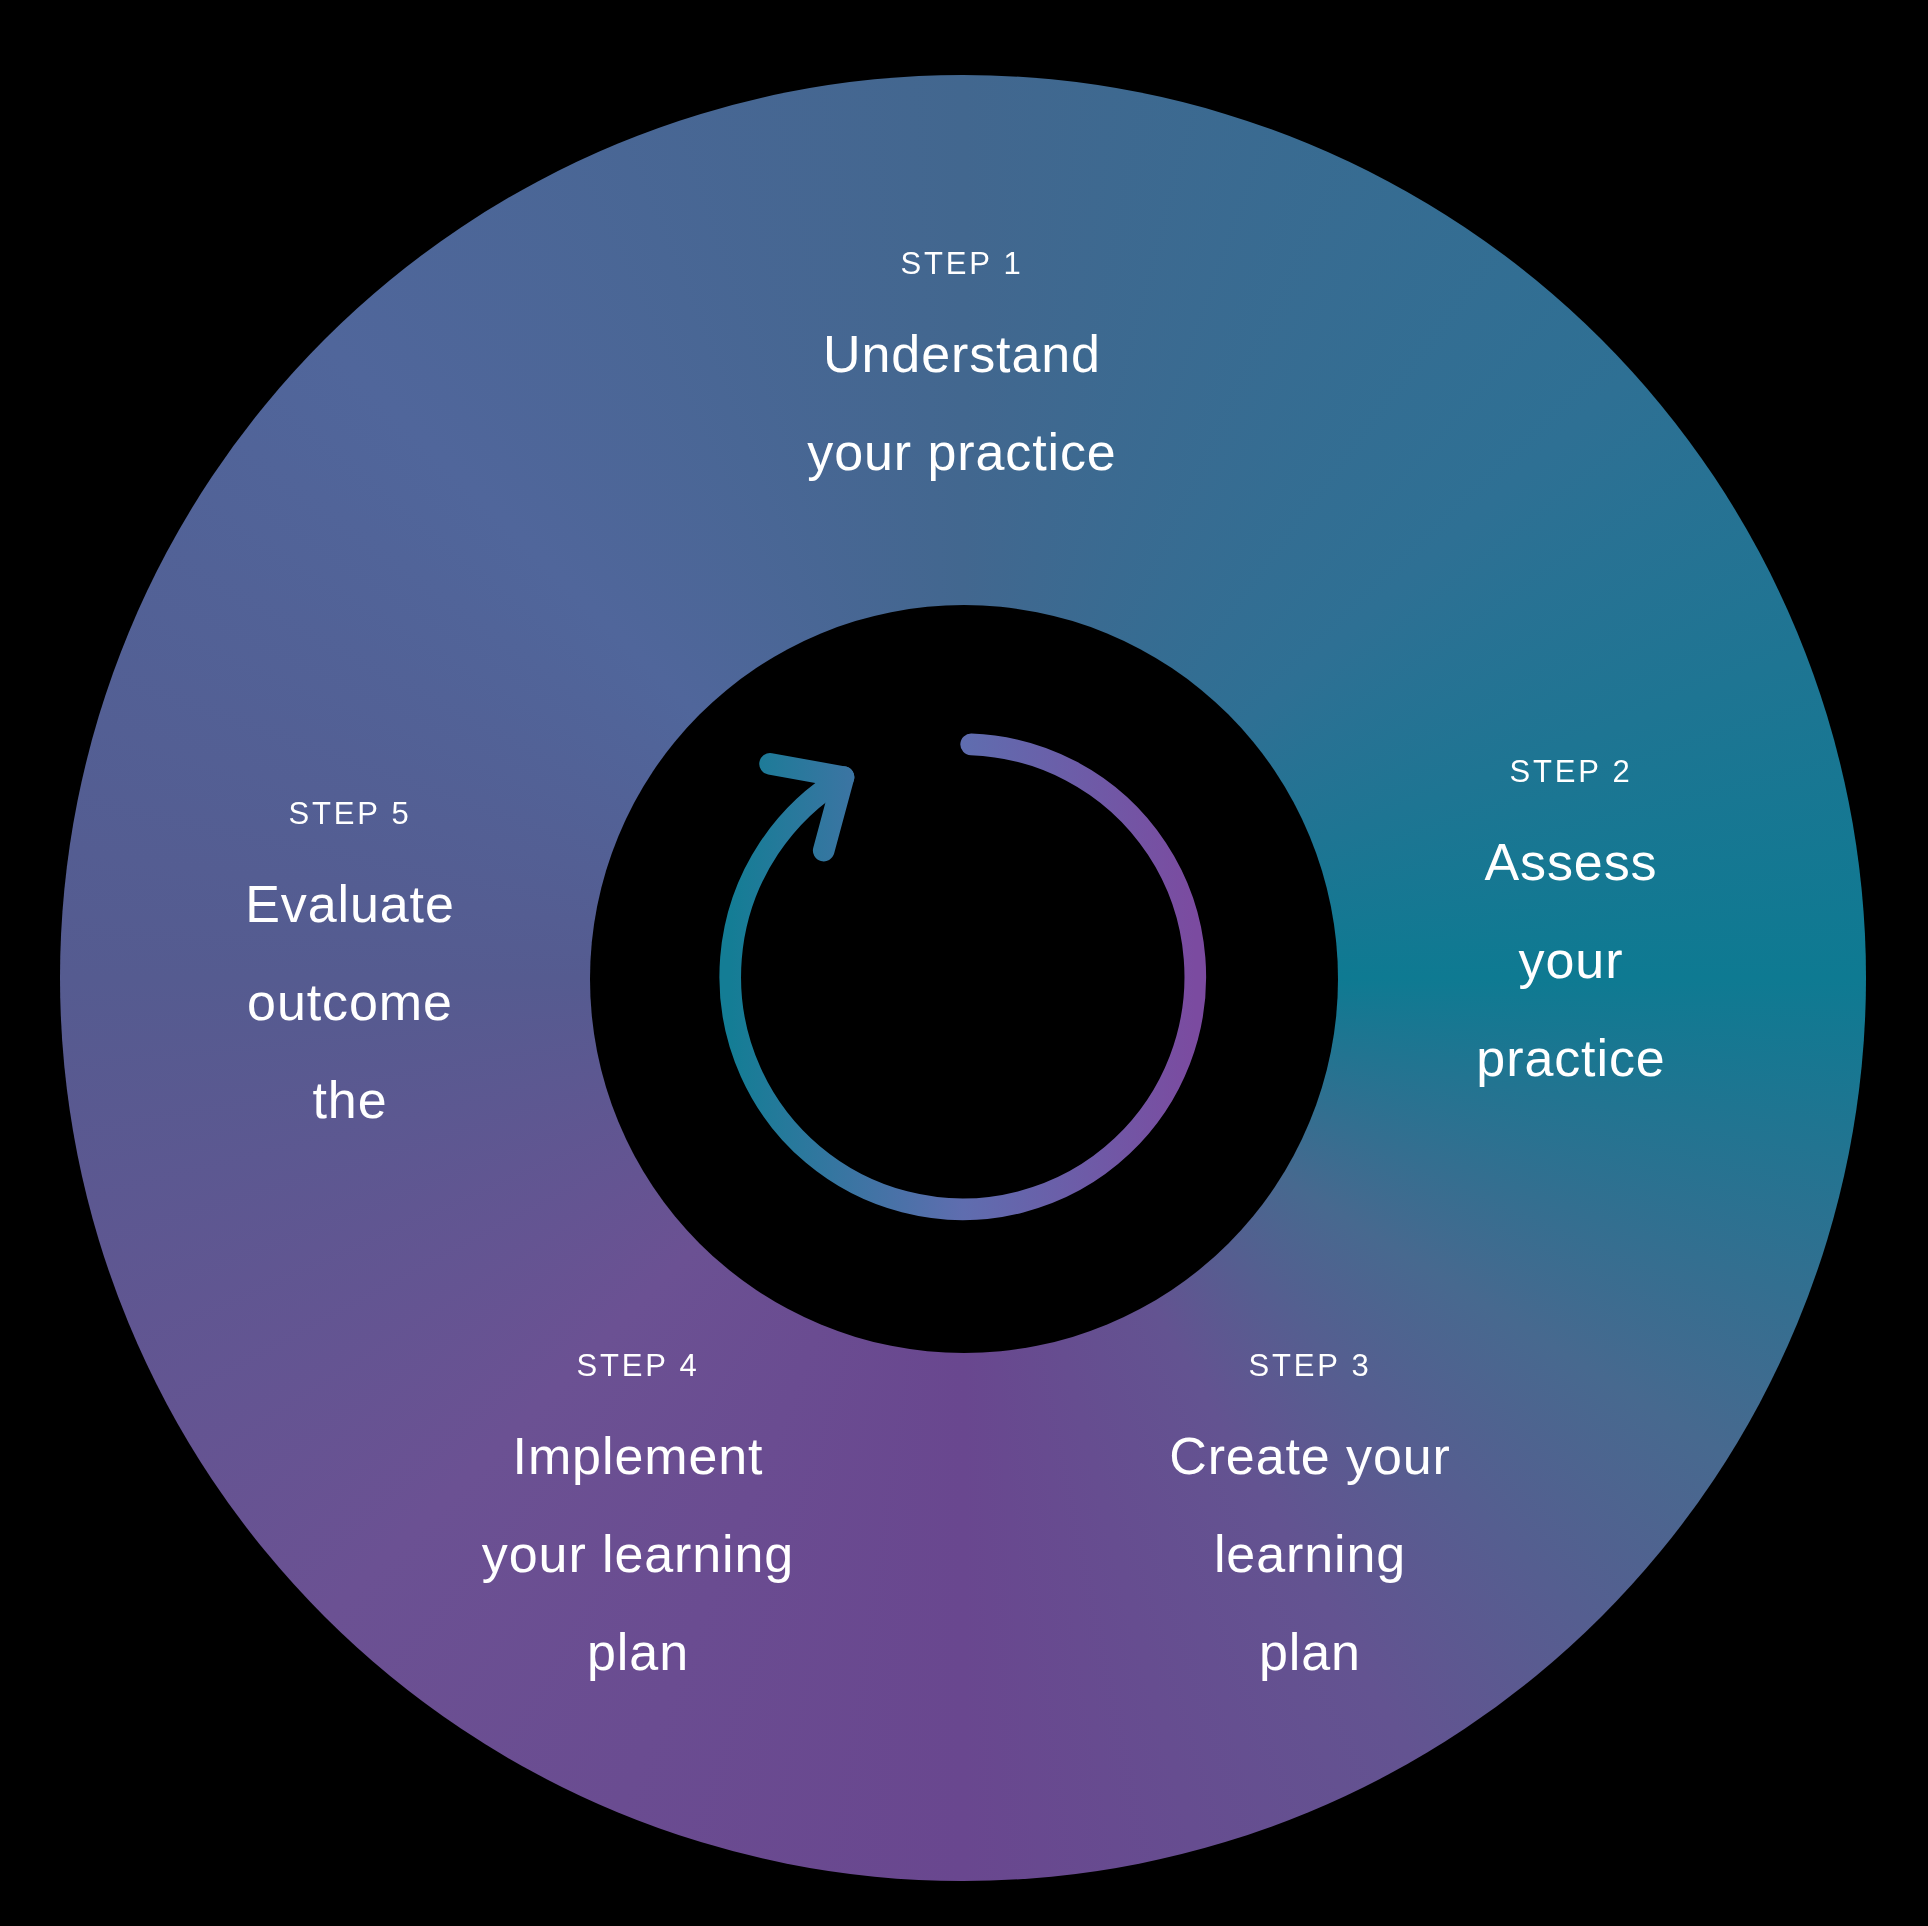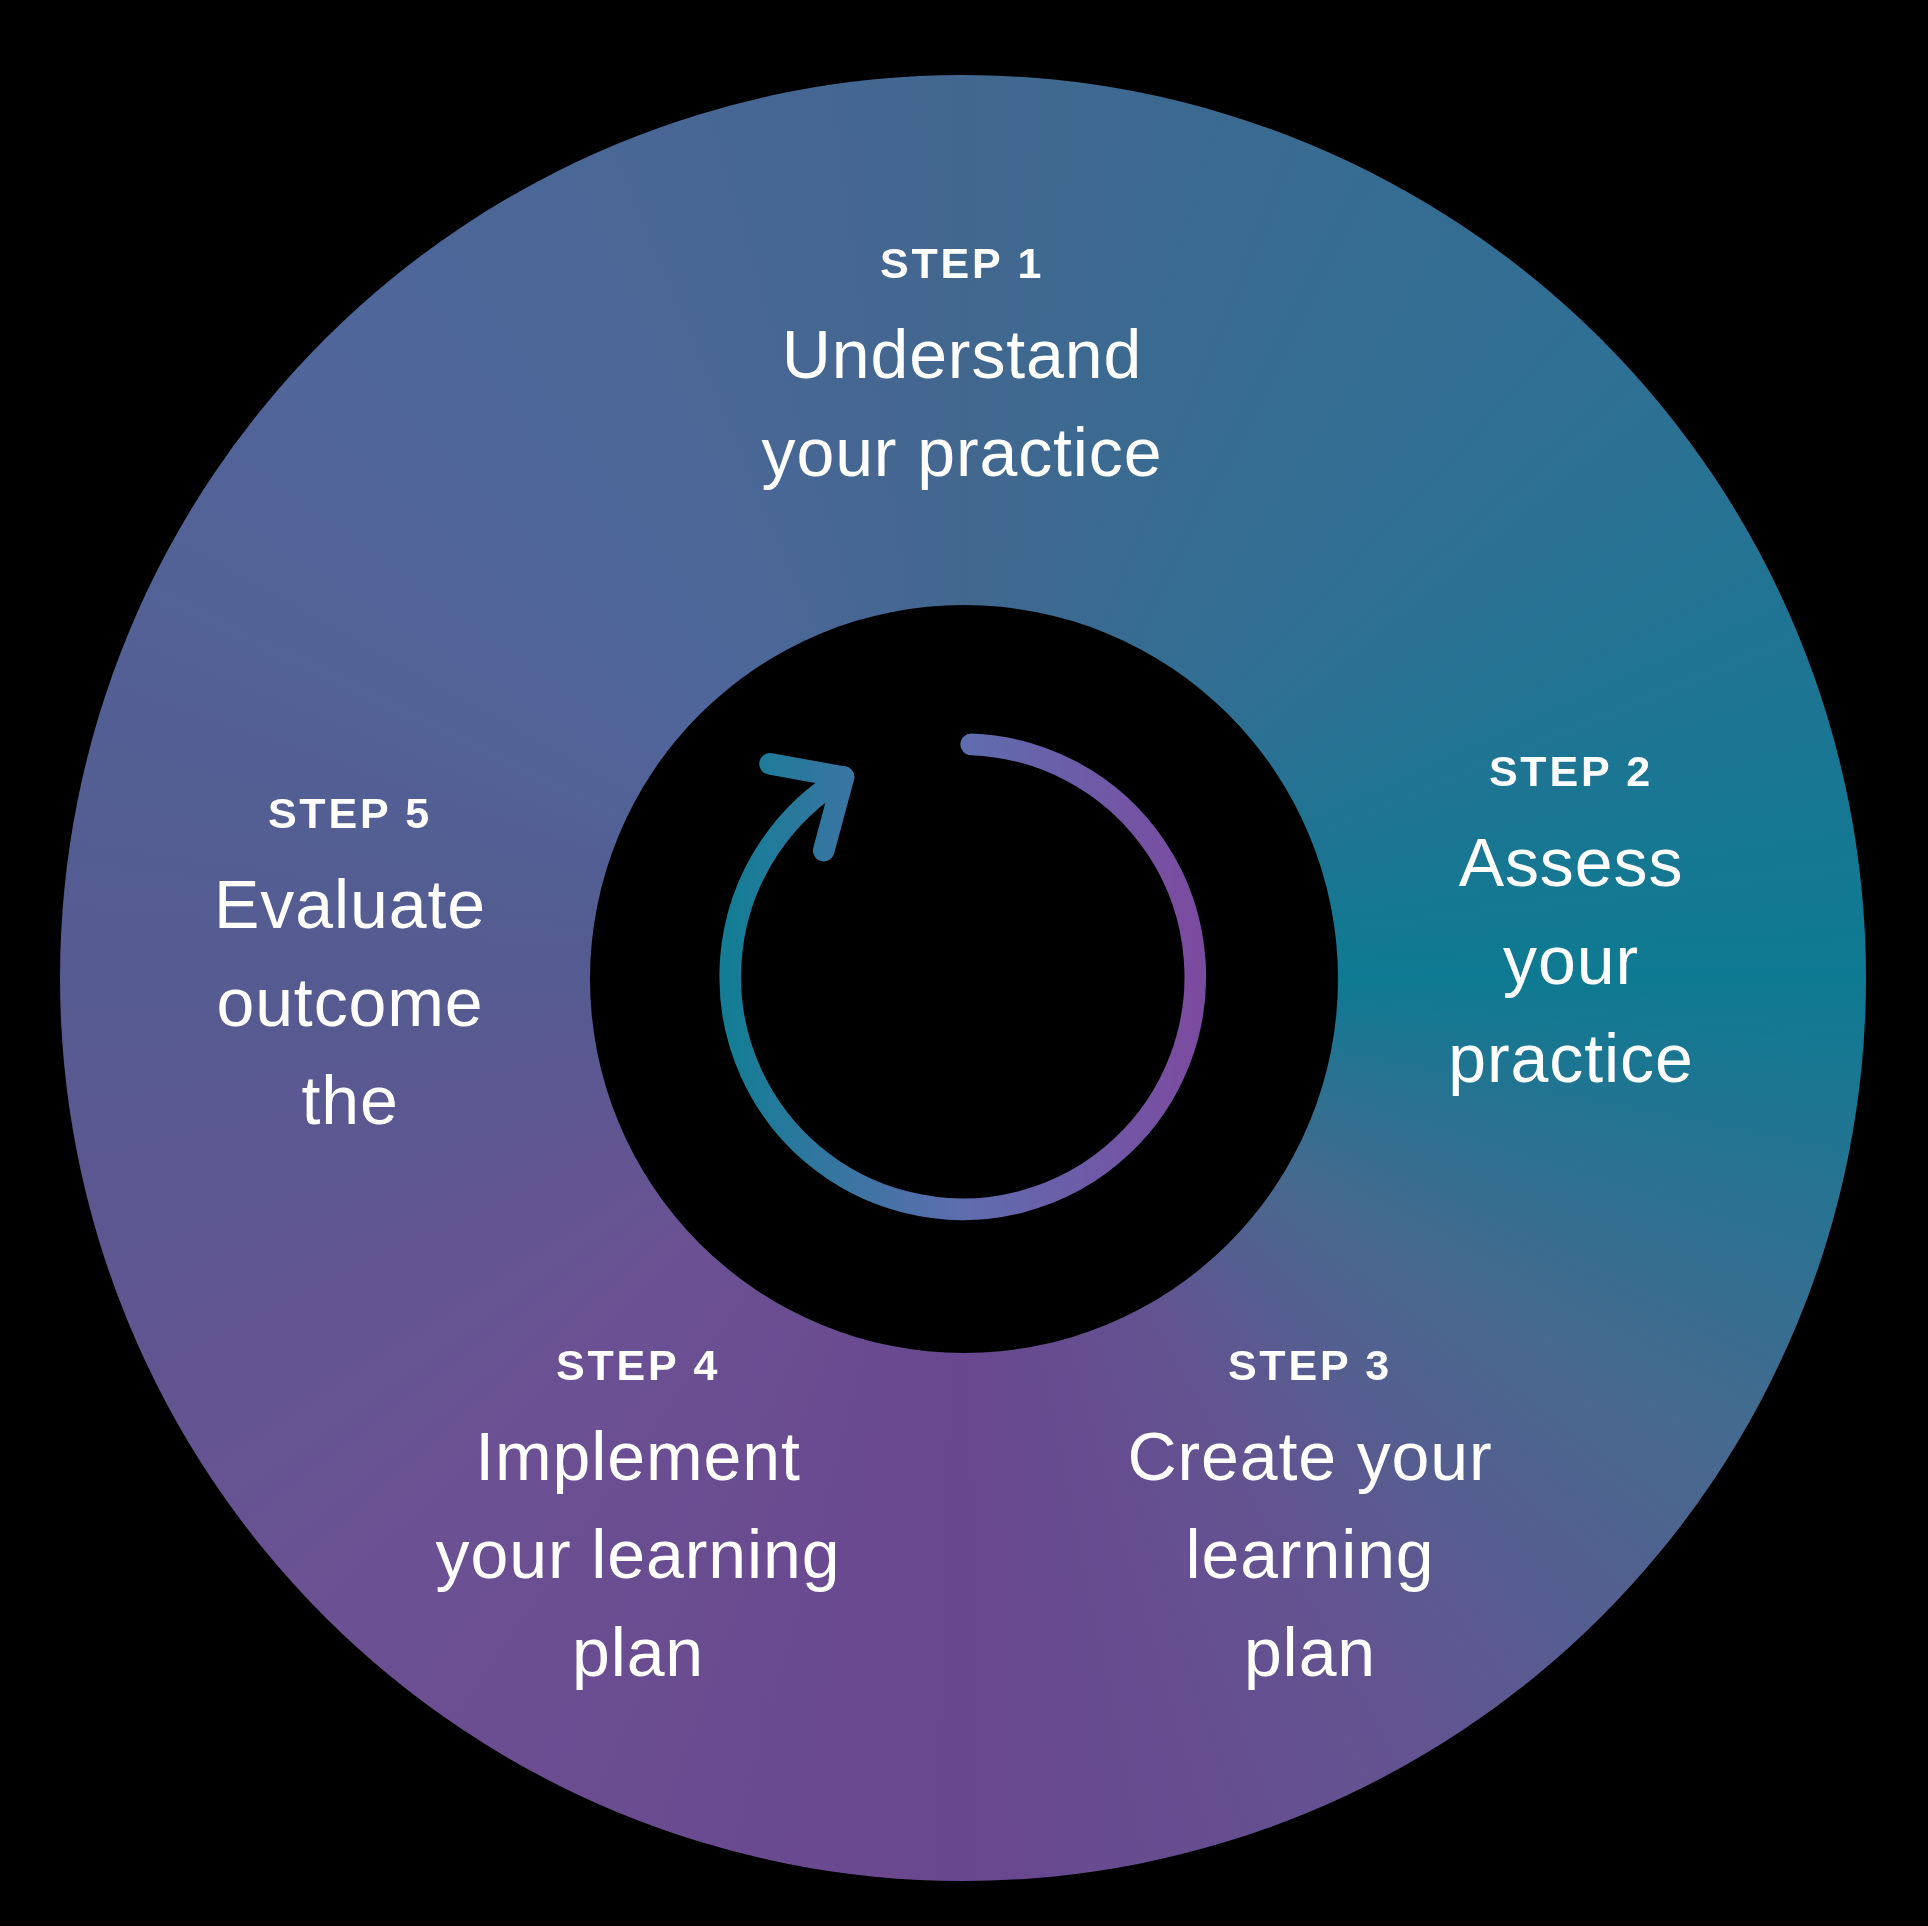--- a/index.html
+++ b/index.html
@@ -52,29 +52,29 @@
   }
   
   .step {
     position: absolute;
     transform: translate(-50%, -50%);
     text-align: center;
     color: #ffffff;
     white-space: nowrap;
   }
   .step .step-label {
-    font-size: 43px;
-    font-weight: 700;
+    font-size: 31px;
+    font-weight: 400;
     letter-spacing: 2.8px;
     line-height: 53px;
     margin-bottom: 15px;
     text-align: center;
   }
   .step .step-line {
-    font-size: 68px;
+    font-size: 52px;
     font-weight: 400;
     letter-spacing: 0.9px;
     line-height: 98px;
   }
   .step-1 { left: 962px; top: 369px; }
   .step-2 { left: 1571px; top: 926px; }
   .step-3 { left: 1290px; top: 1520px; margin-left: 20px; }
   .step-4 { left: 638px;  top: 1520px; }
   .step-5 { left: 350px;  top: 968px; }
 </style>

